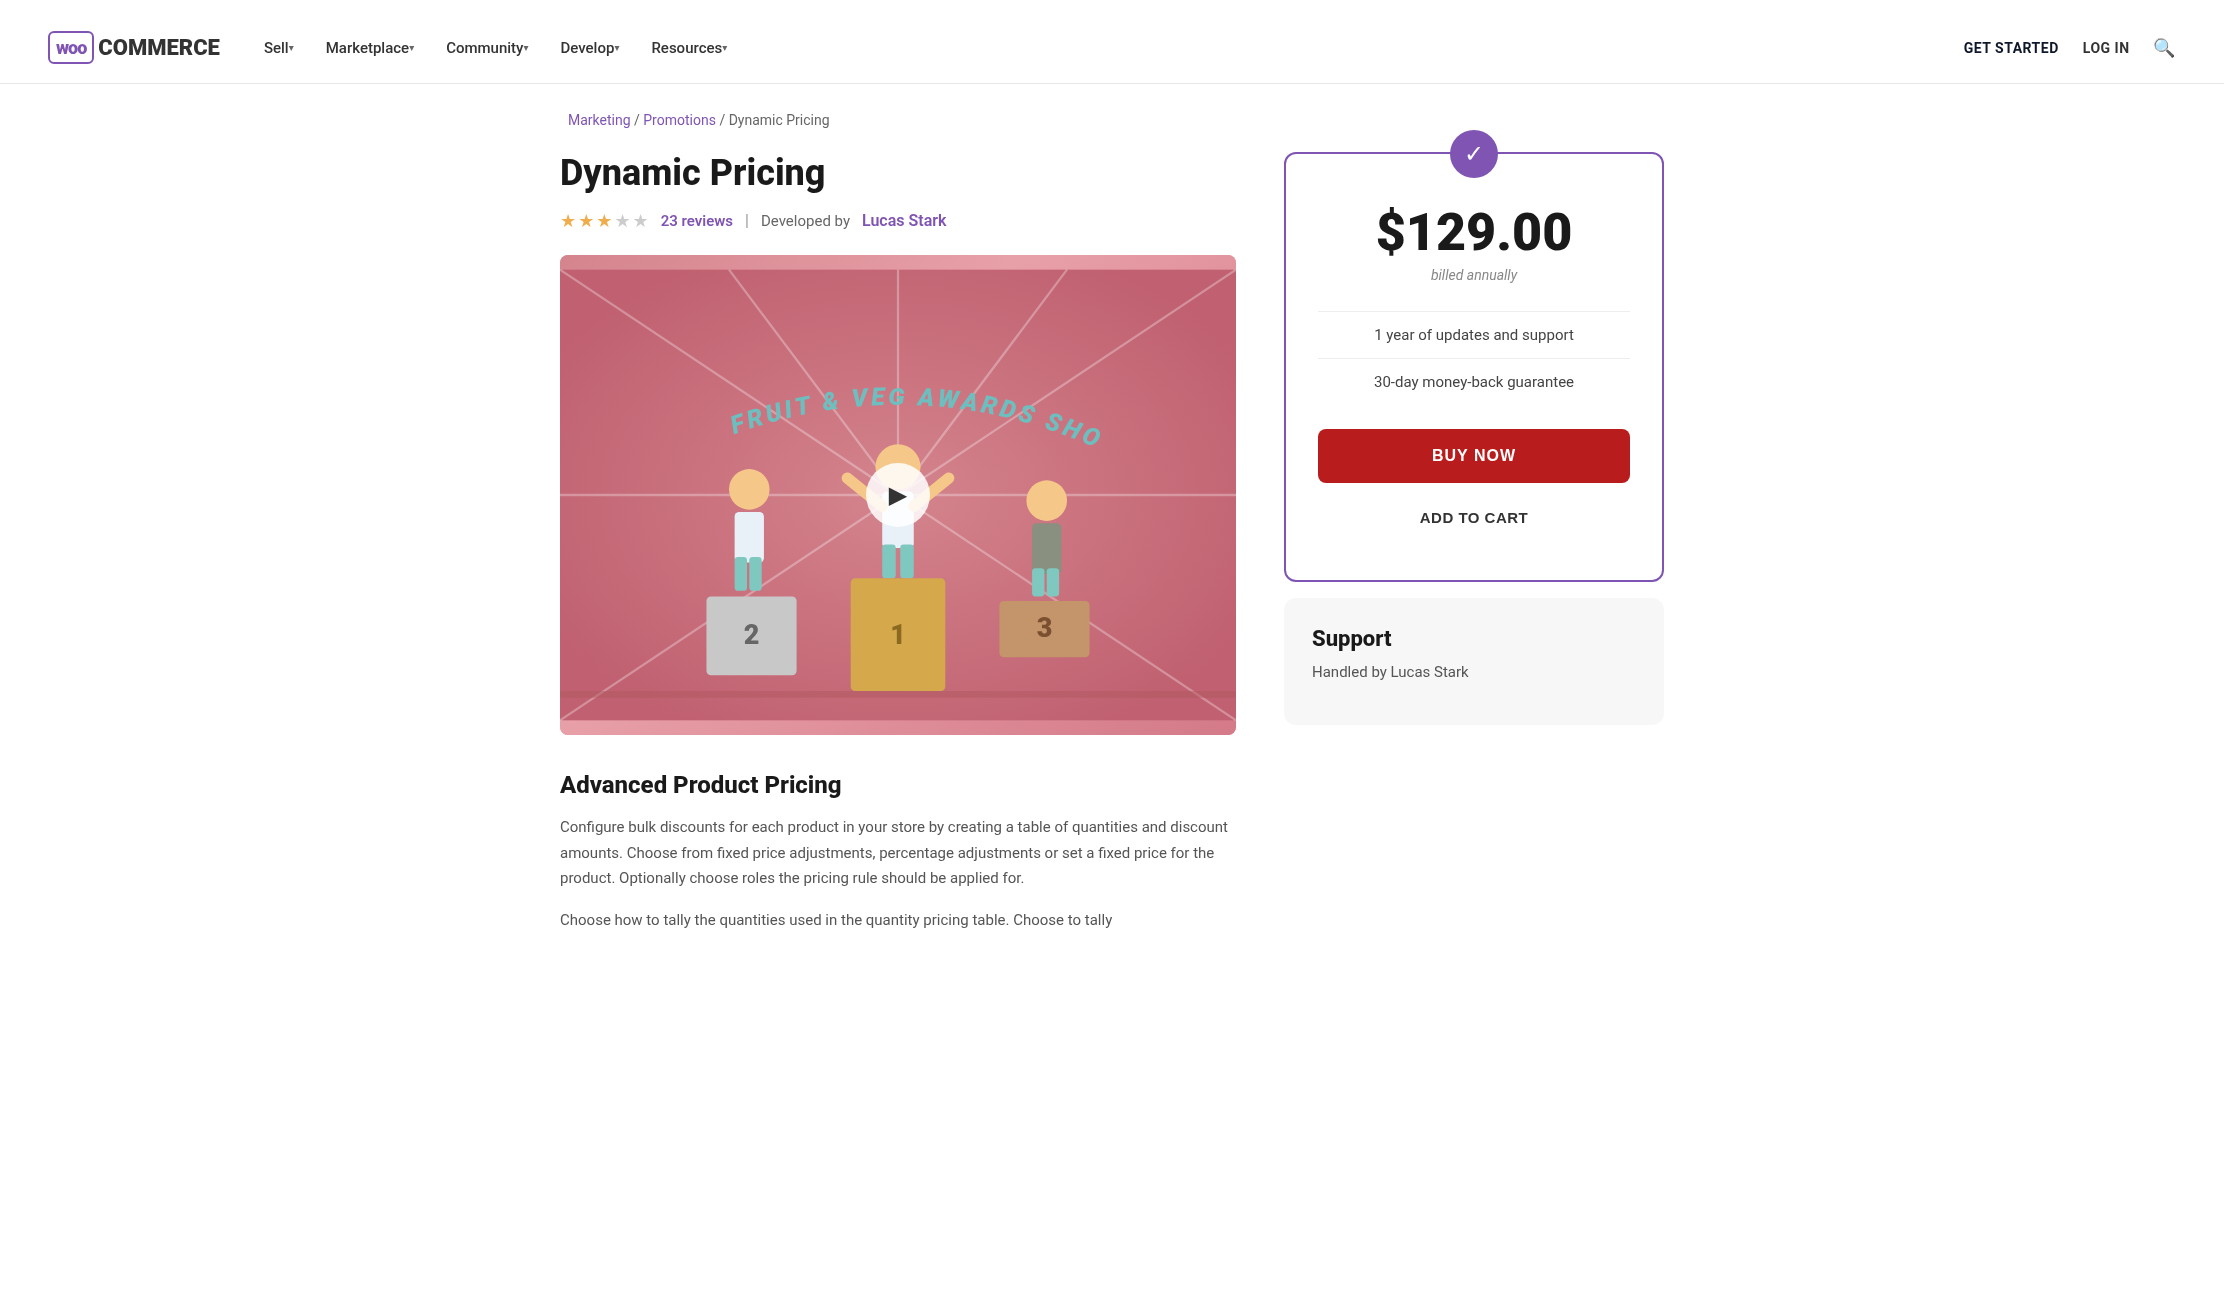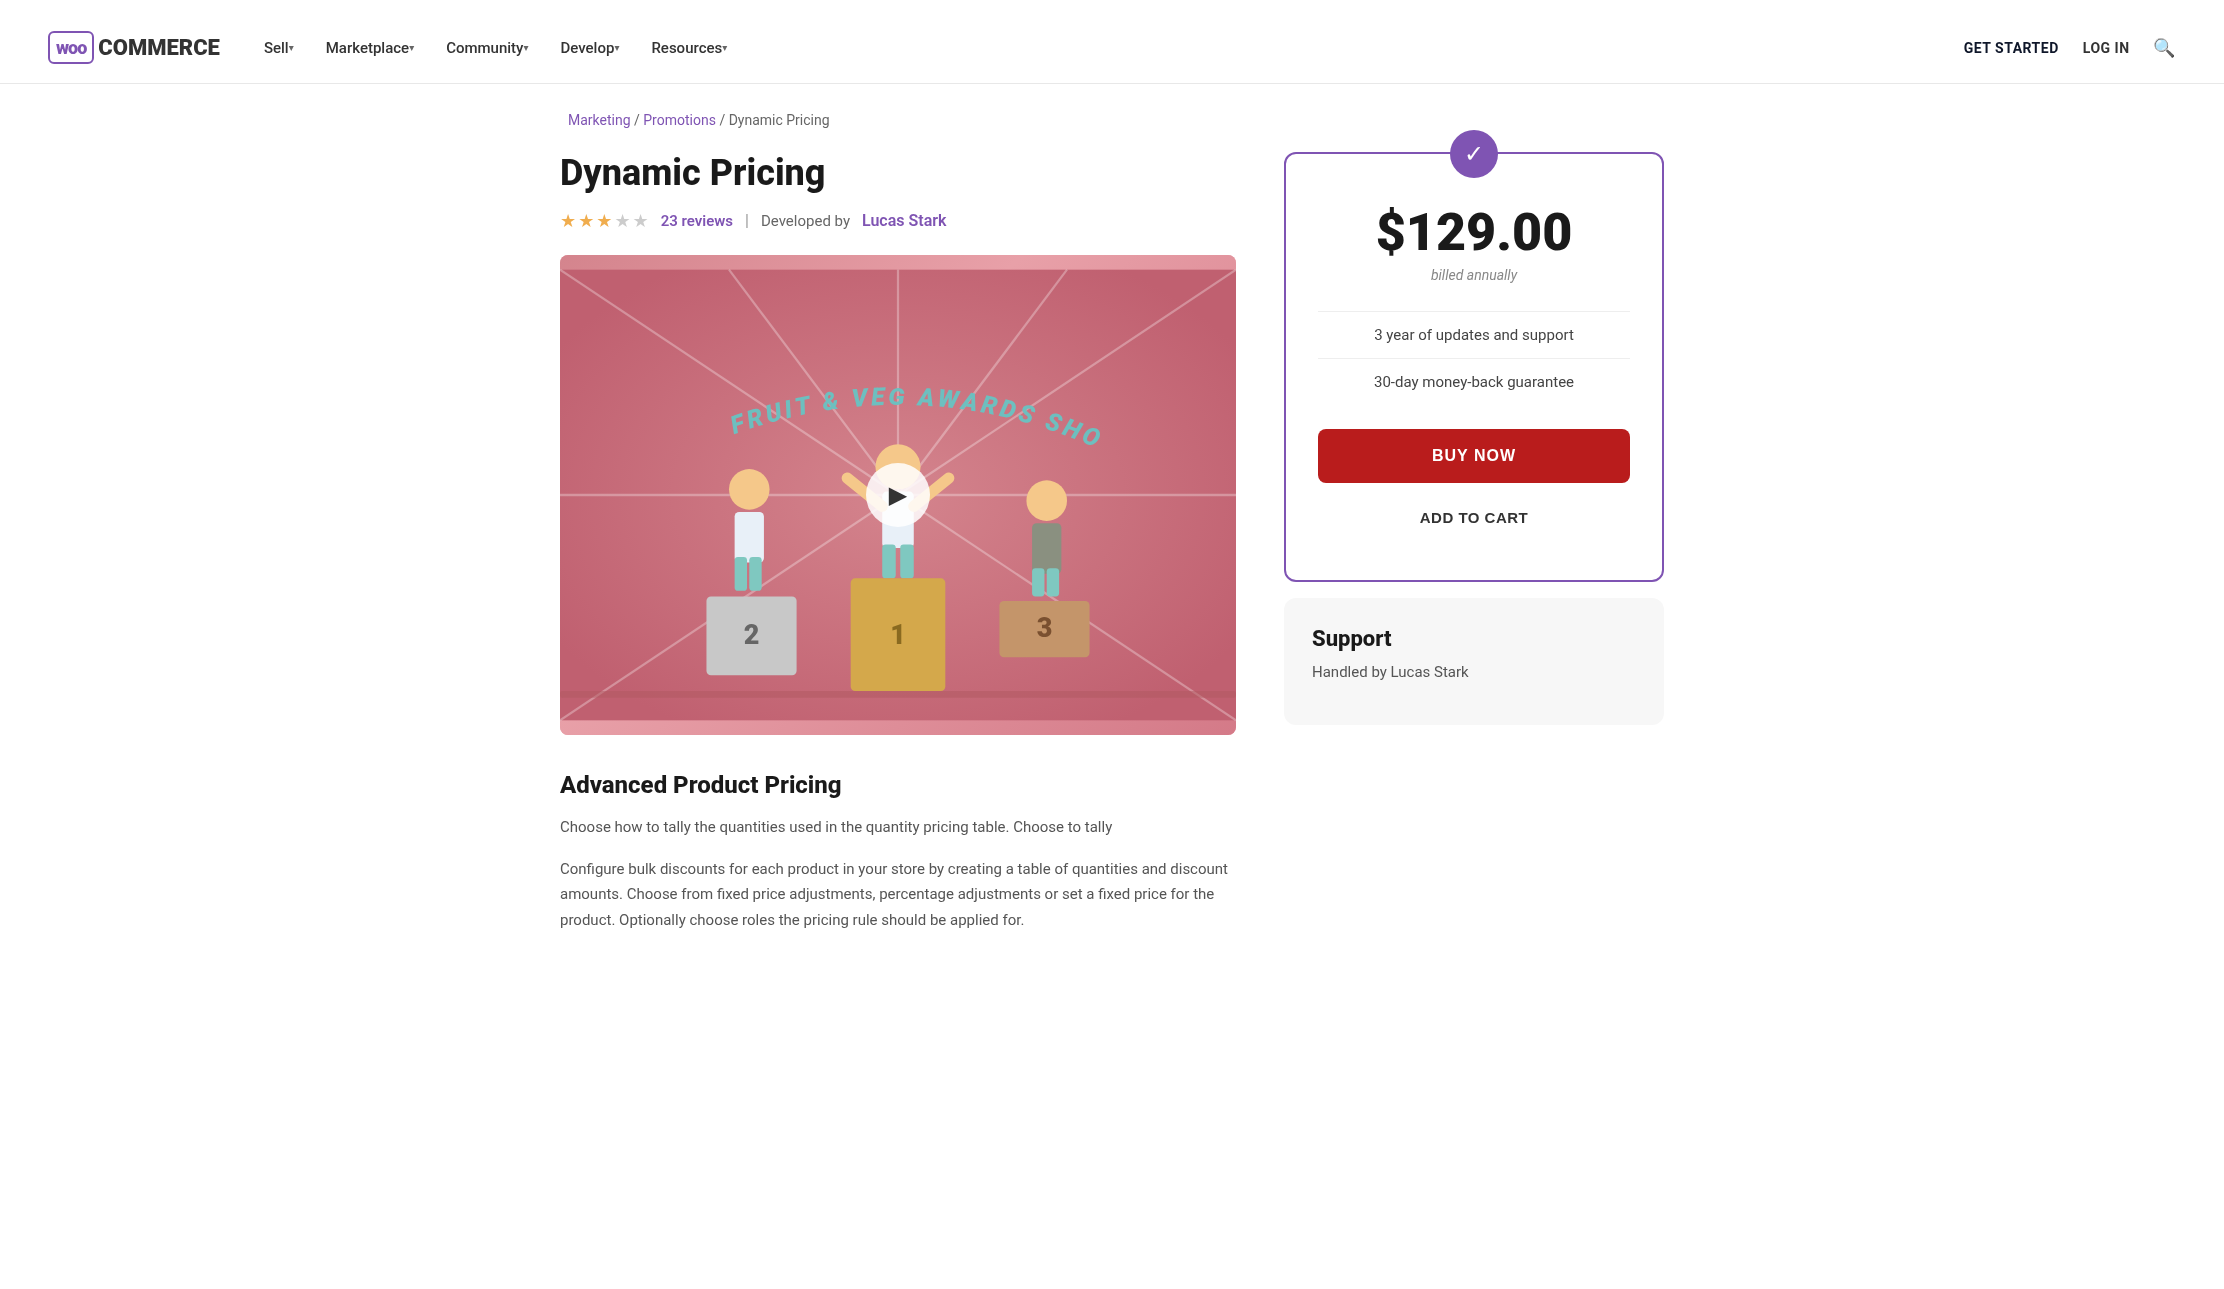--- a/index.html
+++ b/index.html
@@ -264,33 +264,33 @@
             <rect x="0" y="374" width="600" height="6" rx="2" fill="#b05860" opacity="0.5"></rect>
           </svg>
 
           <div class="play-btn" style="position:absolute;top:50%;left:50%;transform:translate(-50%,-50%);z-index:2;">
             ▶
           </div>
         </div>
       </div>
 
       <h2 class="section-title">Advanced Product Pricing</h2>
+      <p class="description-text">Configure bulk discounts for each product in your store by creating a table of quantities and discount amounts. Choose from fixed price adjustments, percentage adjustments or set a fixed price for the product. Optionally choose roles the pricing rule should be applied for.</p>
       <p class="description-text">Choose how to tally the quantities used in the quantity pricing table. Choose to tally</p>
-      <p class="description-text">Configure bulk discounts for each product in your store by creating a table of quantities and discount amounts. Choose from fixed price adjustments, percentage adjustments or set a fixed price for the product. Optionally choose roles the pricing rule should be applied for.</p>
     </div>
 
     <div>
 
       <div class="pricing-card">
         <div class="check-badge">
           <span>✓</span>
         </div>
         <div class="price">$129.00</div>
         <div class="billed">billed annually</div>
-        <div class="feature-item">3 year of updates and support</div>
+        <div class="feature-item">1 year of updates and support</div>
         <div class="feature-item">30-day money-back guarantee</div>
         <button class="btn-buy-now">BUY NOW</button>
         <button class="btn-add-to-cart">ADD TO CART</button>
       </div>
 
       <div class="support-card">
         <h3 class="support-title">Support</h3>
         <p class="support-handler">Handled by Lucas Stark</p>
       </div>
     </div>

